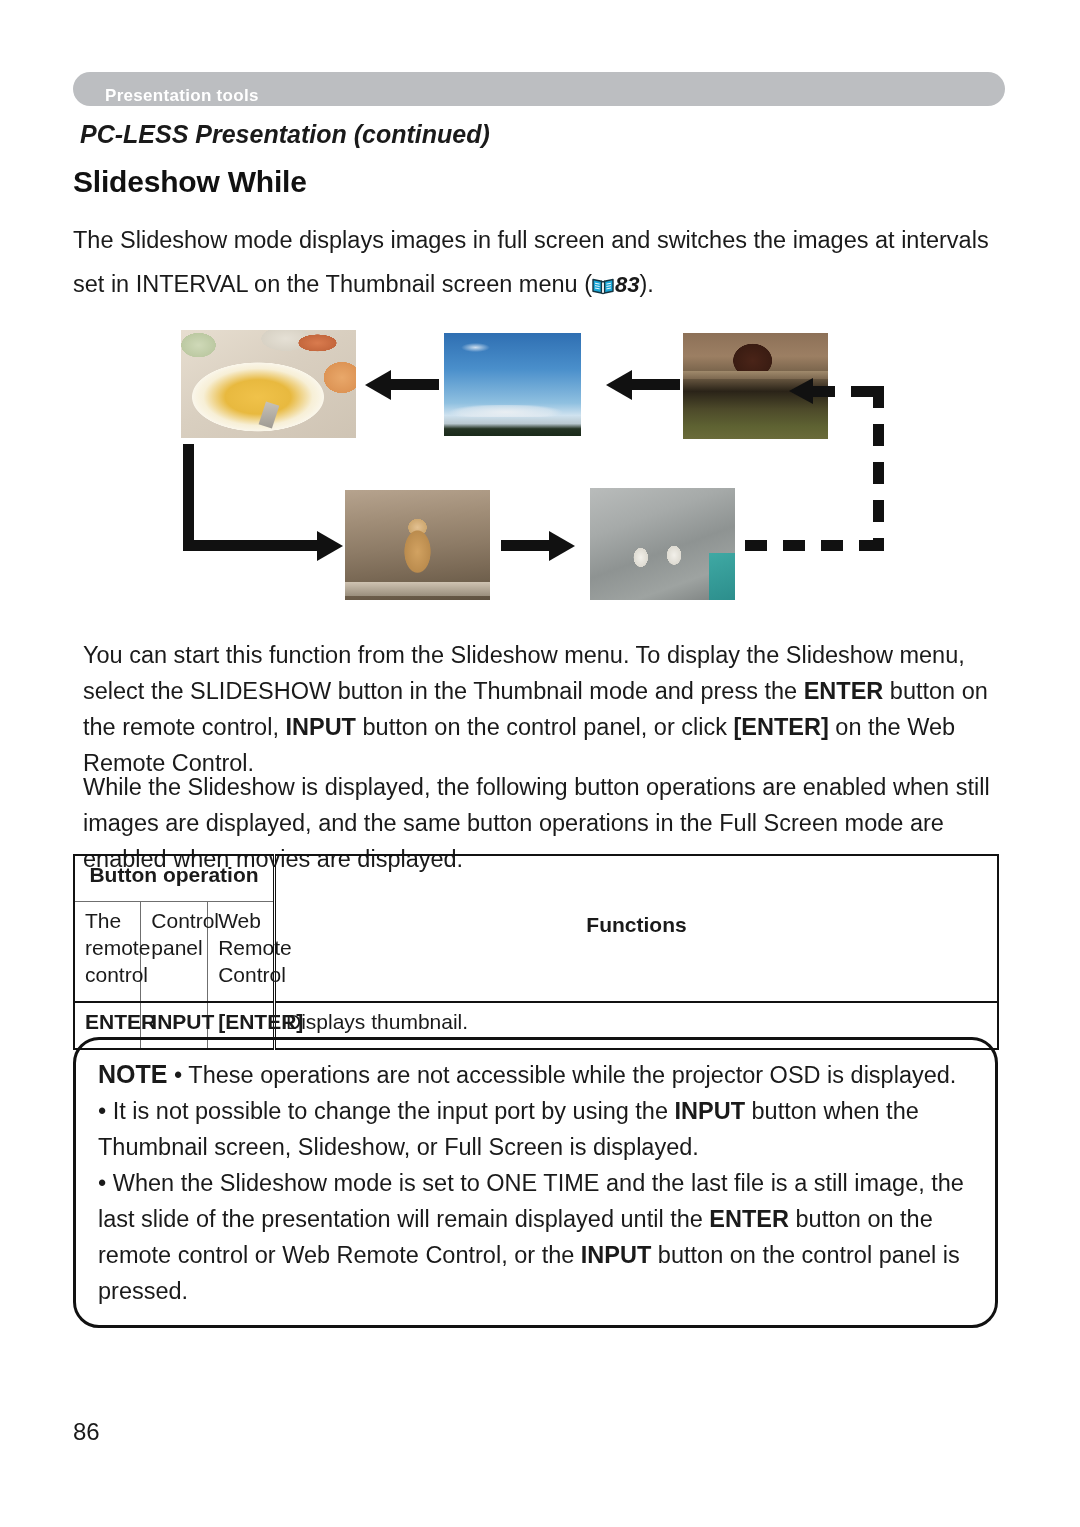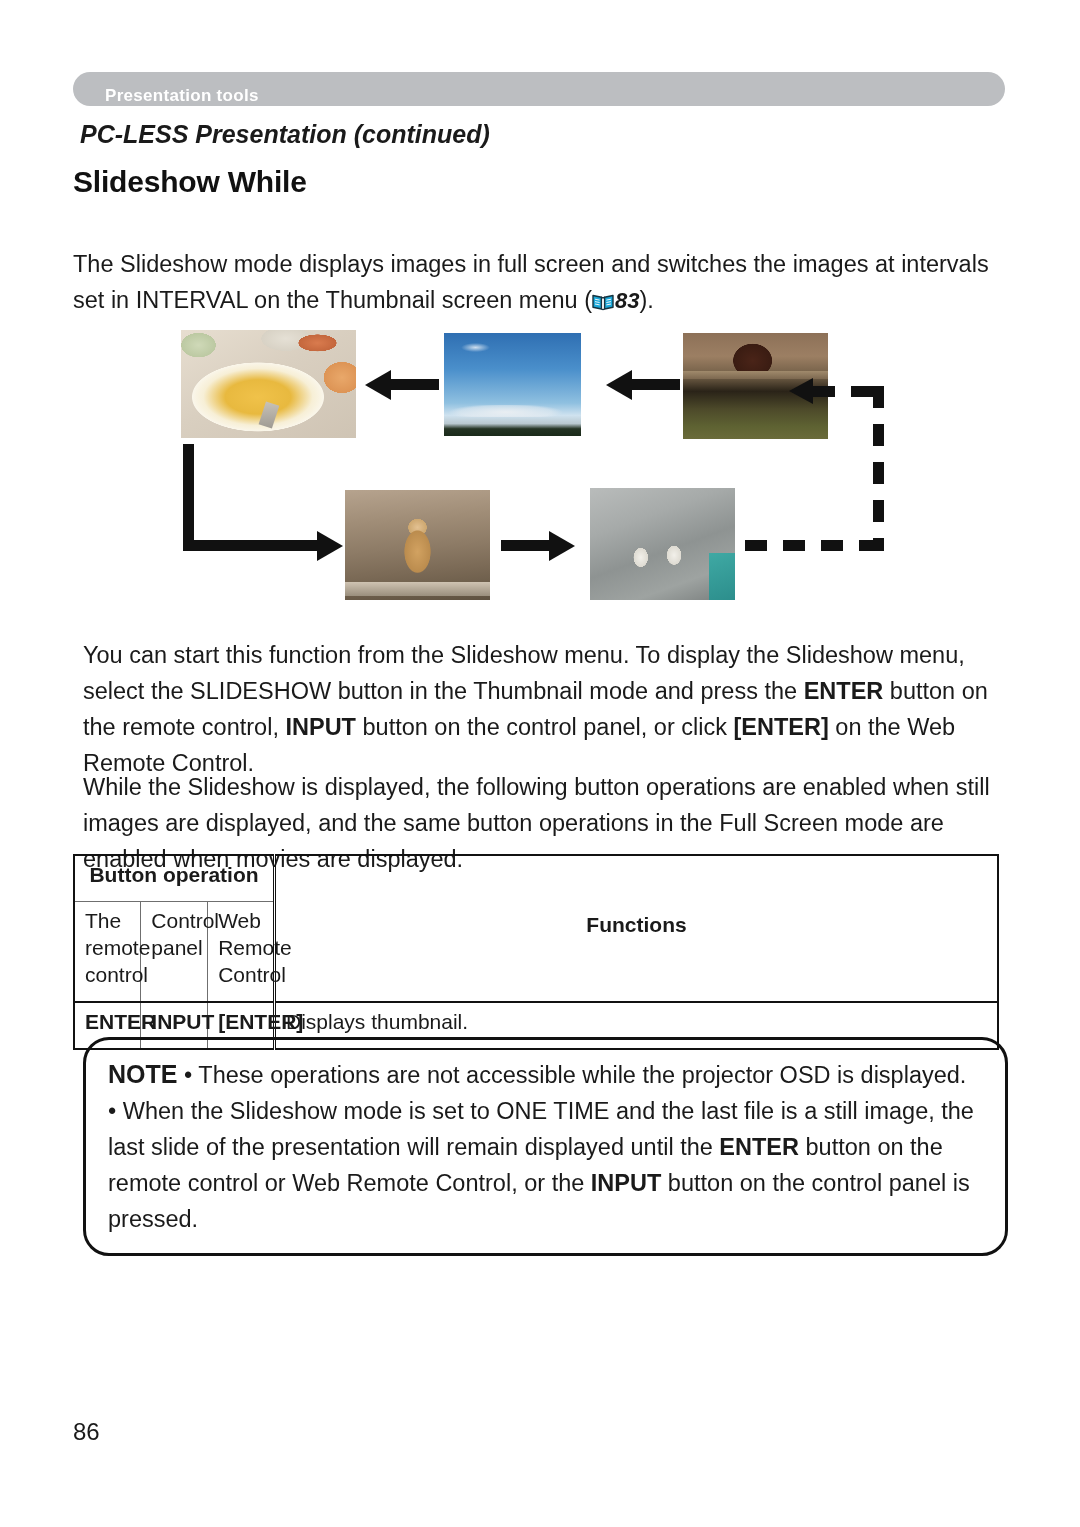--- a/index.html
+++ b/index.html
@@ -60,23 +60,22 @@
     letter-spacing: -0.2px;
   }
 
   
   .intro-para {
     position: absolute;
     left: 73px;
     top: 218px;
     width: 920px;
     font-size: 23.5px;
-    line-height: 36px;
-    color: #1a1a1a;
-    margin-top: 28px;
+    line-height: 44px;
+    color: #1a1a1a;
   }
 
   .book-icon {
     display: inline-block;
     vertical-align: -3px;
     width: 22px;
     height: 18px;
     margin-right: 1px;
   }
   .page-ref {
@@ -252,21 +251,21 @@
   }
   .op-table td.bold-cell { font-weight: bold; }
   .op-table tr.thick-top td { border-top: 2px solid #111111; }
   .col-a { width: 178px; }
   .col-b { width: 178px; }
   .col-c { width: 178px; }
 
   
   .note-box {
     position: absolute;
-    left: 83px;
+    left: 73px;
     top: 1037px;
     width: 925px;
     box-sizing: border-box;
     border: 3px solid #111111;
     border-radius: 26px;
     padding: 16px 22px 16px 22px;
   }
   .note-line {
     font-size: 23.5px;
     line-height: 36px;
@@ -370,17 +369,20 @@
       <td class="func-col">Displays thumbnail.</td>
     </tr>
   </tbody>
 </table>
 
 <div class="note-box">
   <div class="note-line">
     <span class="note-label">NOTE</span><span> • These operations are not accessible while the projector OSD is displayed.</span>
   </div>
   <div class="note-line">
+    <span>• It is not possible to change the input port by using the </span><b>INPUT</b><span> button when the Thumbnail screen, Slideshow, or Full Screen is displayed.</span>
+  </div>
+  <div class="note-line">
     <span>• When the Slideshow mode is set to ONE TIME and the last file is a still image, the last slide of the presentation will remain displayed until the </span><b>ENTER</b><span> button on the remote control or Web Remote Control, or the </span><b>INPUT</b><span> button on the control panel is pressed.</span>
   </div>
 </div>
 
 <div class="page-number">86</div>
 
 </body></html>

